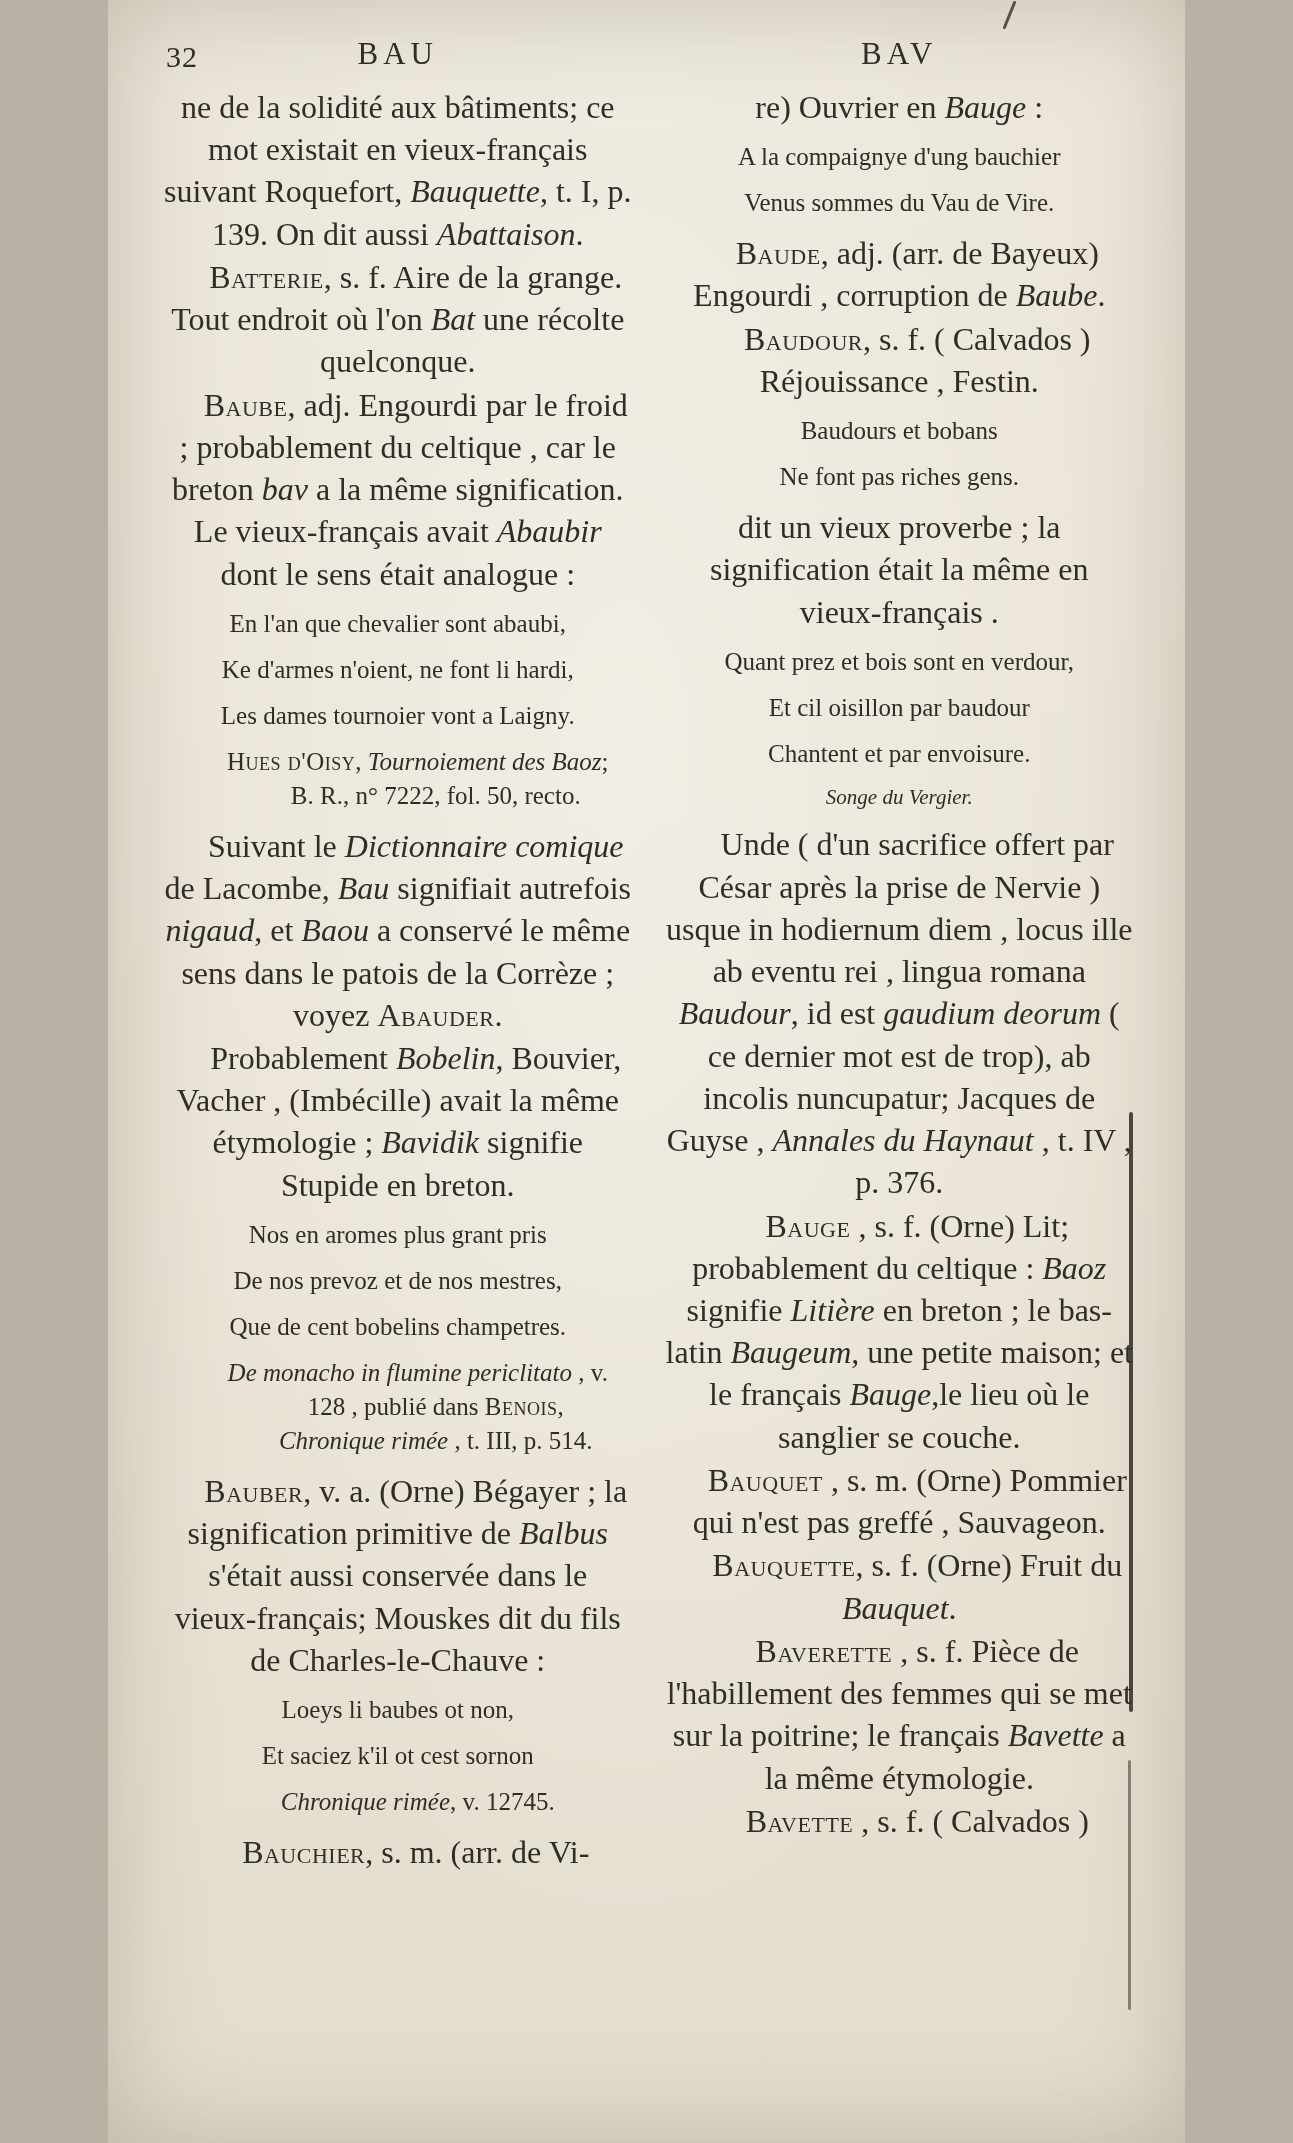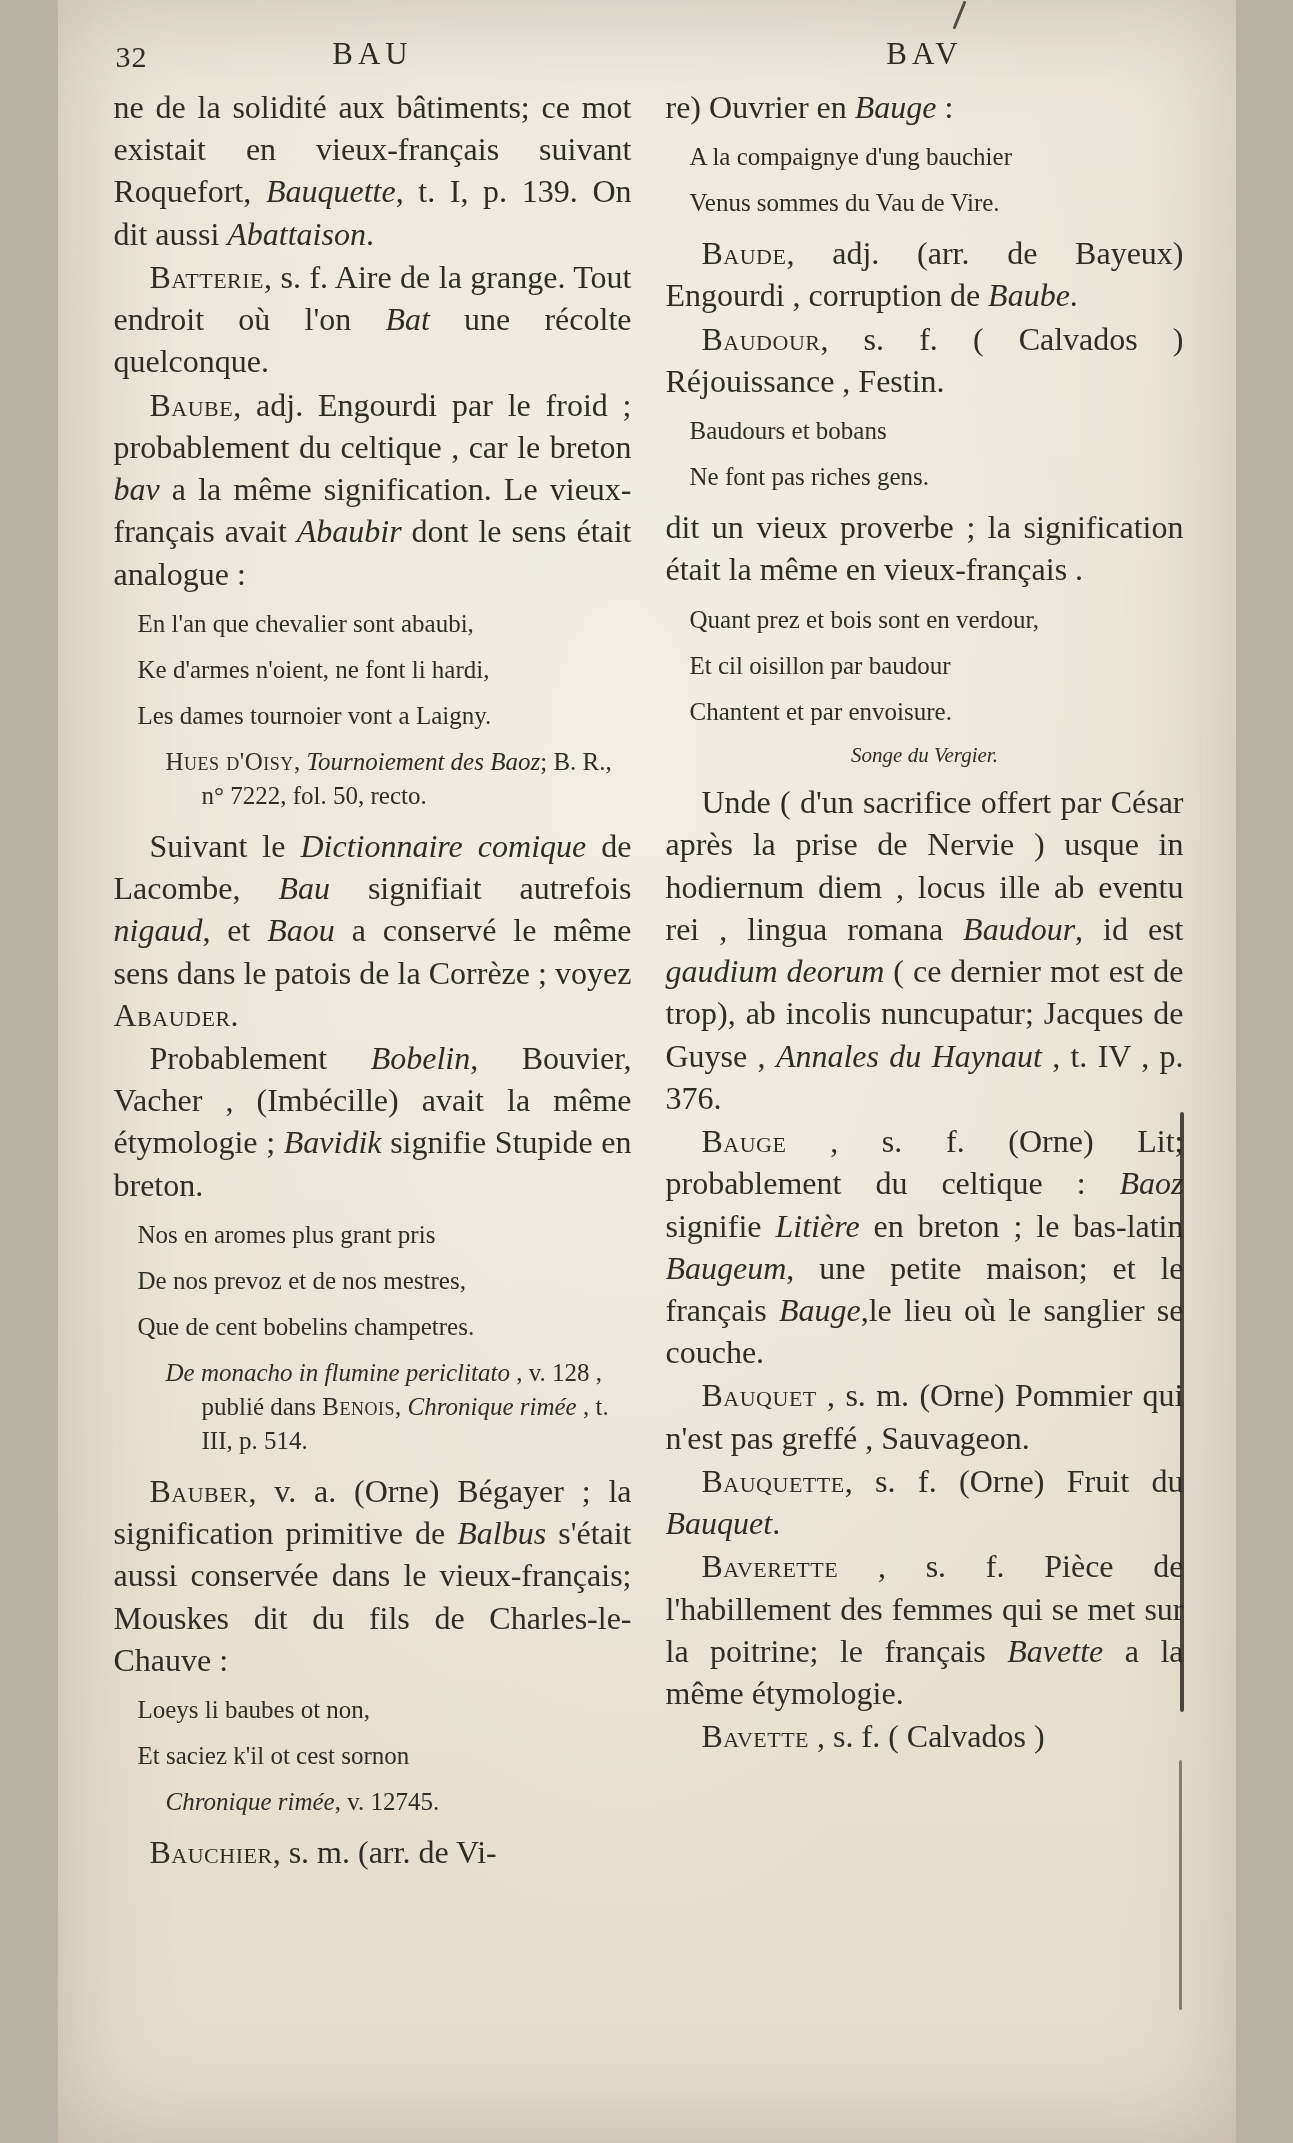--- a/index.html
+++ b/index.html
@@ -1,18 +1,18 @@
 <!DOCTYPE html>
 <html lang="fr"><head>
 <meta charset="utf-8">
 <style>
   html,body{margin:0;padding:0;background:#b8b2a4;}
   .page{
     position:relative;
-    width:1178px;height:2143px;
+    width:1077px;height:2143px;
     margin:0 auto;
     box-sizing:border-box;
     background:
       radial-gradient(ellipse at 48% 36%, rgba(255,255,255,0.35), rgba(255,255,255,0) 62%),
       linear-gradient(180deg,#ece7da 0%,#eae4d6 55%,#e4ddcd 100%);
     box-shadow: inset 0 0 110px rgba(92,80,58,0.28);
     color:#2f2d27;
     font-family:"Liberation Serif","DejaVu Serif",serif;
     overflow:hidden;
   }
@@ -33,21 +33,21 @@
   .columns{
     position:absolute;top:86px;left:56px;right:52px;bottom:0;
     display:flex;gap:34px;
   }
   .col{
     width:50%;
     font-size:32px;line-height:1.32;
     text-align:justify;
     hyphens:auto;
   }
-  .col p, .col div{margin:12px;}
+  .col p, .col div{margin:12px;text-align:center;}
   p.para{text-indent:36px;margin:0 0 1px 0;}
   p.para.noindent{text-indent:0;}
   .verse{
     font-size:25px;line-height:1.36;
     text-align:left;
     margin:10px 0 6px 8px;
   }
   .cite{
     font-size:25px;line-height:1.36;
     text-align:left;

